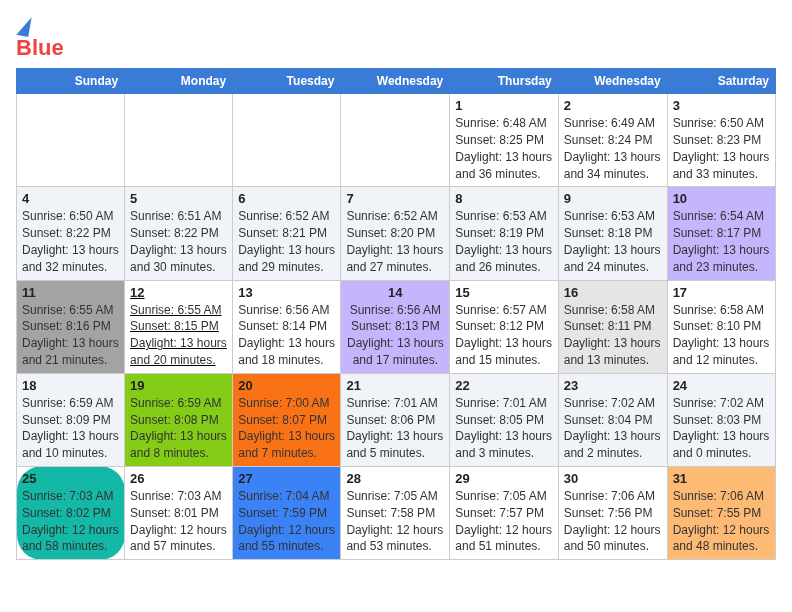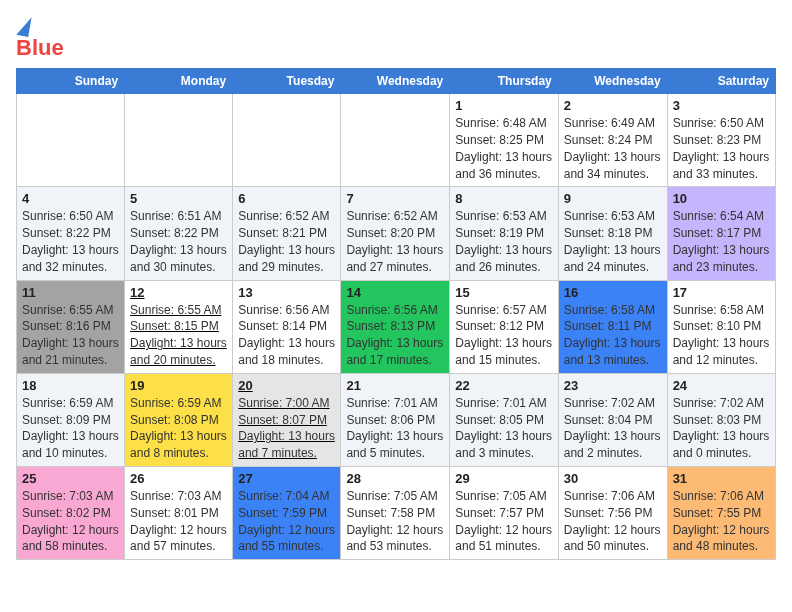--- a/index.html
+++ b/index.html
@@ -181,47 +181,47 @@
           <div class="day-detail">Sunrise: 6:55 AM<br>Sunset: 8:16 PM<br>Daylight: 13 hours<br>and 21 minutes.</div>
         </td>
         <td style="background: rgb(255, 255, 255); text-decoration: underline;">
           <span class="day-num">12</span>
           <div class="day-detail">Sunrise: 6:55 AM<br>Sunset: 8:15 PM<br>Daylight: 13 hours<br>and 20 minutes.</div>
         </td>
         <td style="background: rgb(255, 255, 255); margin-top: 8px;">
           <span class="day-num">13</span>
           <div class="day-detail">Sunrise: 6:56 AM<br>Sunset: 8:14 PM<br>Daylight: 13 hours<br>and 18 minutes.</div>
         </td>
-        <td style="background: #22c55e;">
+        <td style="background: #c4b5fd; text-align: center;">
           <span class="day-num">14</span>
           <div class="day-detail">Sunrise: 6:56 AM<br>Sunset: 8:13 PM<br>Daylight: 13 hours<br>and 17 minutes.</div>
         </td>
         <td style="background: rgb(255, 255, 255);">
           <span class="day-num">15</span>
           <div class="day-detail">Sunrise: 6:57 AM<br>Sunset: 8:12 PM<br>Daylight: 13 hours<br>and 15 minutes.</div>
         </td>
-        <td style="background: #3b82f6;">
+        <td style="background: #e5e5e5;">
           <span class="day-num">16</span>
           <div class="day-detail">Sunrise: 6:58 AM<br>Sunset: 8:11 PM<br>Daylight: 13 hours<br>and 13 minutes.</div>
         </td>
         <td style="background: rgb(255, 255, 255);">
           <span class="day-num">17</span>
           <div class="day-detail">Sunrise: 6:58 AM<br>Sunset: 8:10 PM<br>Daylight: 13 hours<br>and 12 minutes.</div>
         </td>
       </tr>
       <tr>
         <td style="background: rgb(240, 244, 248);">
           <span class="day-num">18</span>
           <div class="day-detail">Sunrise: 6:59 AM<br>Sunset: 8:09 PM<br>Daylight: 13 hours<br>and 10 minutes.</div>
         </td>
-        <td style="background: #fde047;">
+        <td style="background: #84cc16;">
           <span class="day-num">19</span>
           <div class="day-detail">Sunrise: 6:59 AM<br>Sunset: 8:08 PM<br>Daylight: 13 hours<br>and 8 minutes.</div>
         </td>
-        <td style="background: #e5e5e5; text-decoration: underline;">
+        <td style="background: #f97316;">
           <span class="day-num">20</span>
           <div class="day-detail">Sunrise: 7:00 AM<br>Sunset: 8:07 PM<br>Daylight: 13 hours<br>and 7 minutes.</div>
         </td>
         <td style="background: rgb(240, 244, 248);">
           <span class="day-num">21</span>
           <div class="day-detail">Sunrise: 7:01 AM<br>Sunset: 8:06 PM<br>Daylight: 13 hours<br>and 5 minutes.</div>
         </td>
         <td style="background: rgb(240, 244, 248);">
           <span class="day-num">22</span>
           <div class="day-detail">Sunrise: 7:01 AM<br>Sunset: 8:05 PM<br>Daylight: 13 hours<br>and 3 minutes.</div>
@@ -229,21 +229,21 @@
         <td style="background: rgb(240, 244, 248);">
           <span class="day-num">23</span>
           <div class="day-detail">Sunrise: 7:02 AM<br>Sunset: 8:04 PM<br>Daylight: 13 hours<br>and 2 minutes.</div>
         </td>
         <td style="background: rgb(240, 244, 248);">
           <span class="day-num">24</span>
           <div class="day-detail">Sunrise: 7:02 AM<br>Sunset: 8:03 PM<br>Daylight: 13 hours<br>and 0 minutes.</div>
         </td>
       </tr>
       <tr>
-        <td style="background: #f9a8d4;">
+        <td style="background: #14b8a6; border-radius: 25px;">
           <span class="day-num">25</span>
           <div class="day-detail">Sunrise: 7:03 AM<br>Sunset: 8:02 PM<br>Daylight: 12 hours<br>and 58 minutes.</div>
         </td>
         <td style="background: rgb(255, 255, 255);">
           <span class="day-num">26</span>
           <div class="day-detail">Sunrise: 7:03 AM<br>Sunset: 8:01 PM<br>Daylight: 12 hours<br>and 57 minutes.</div>
         </td>
         <td style="background: #3b82f6;">
           <span class="day-num">27</span>
           <div class="day-detail">Sunrise: 7:04 AM<br>Sunset: 7:59 PM<br>Daylight: 12 hours<br>and 55 minutes.</div>

